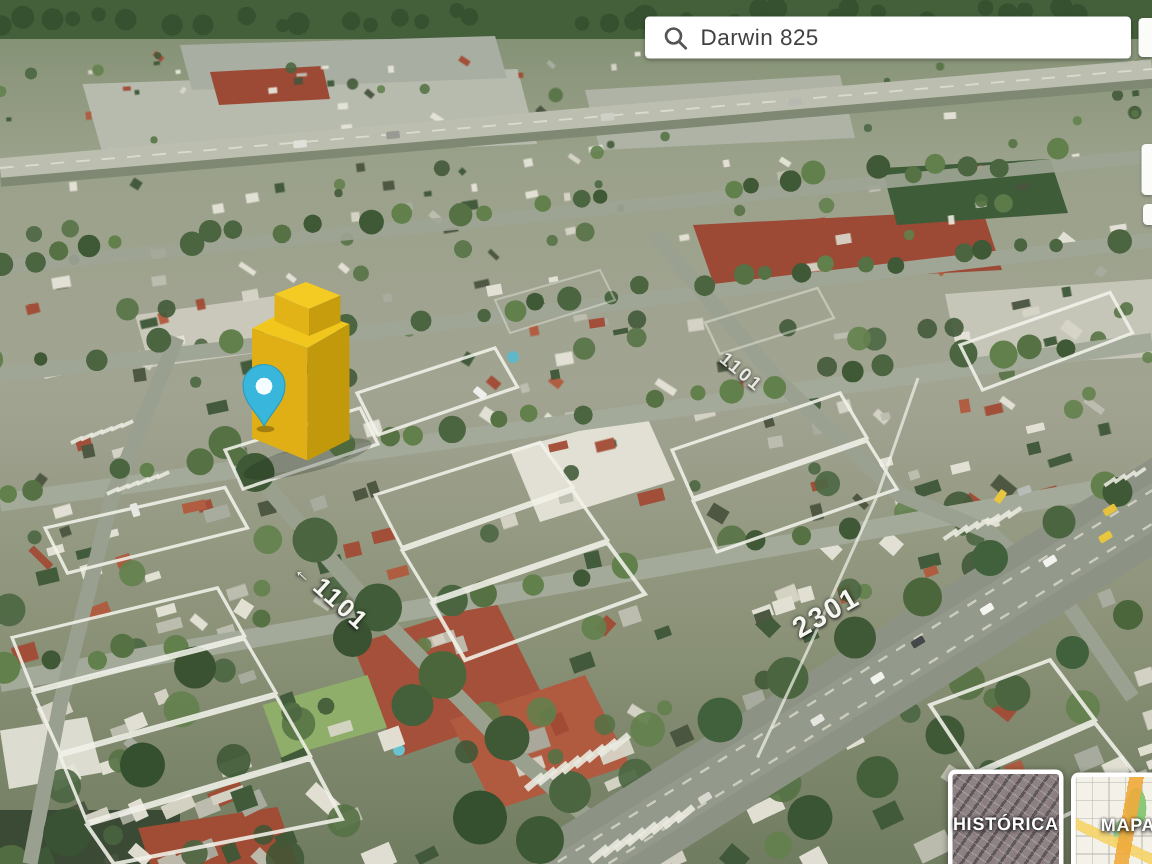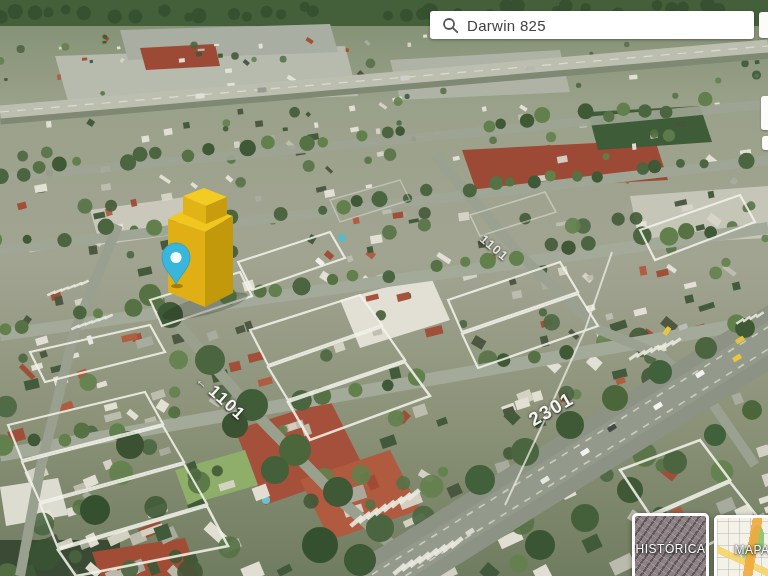--- a/index.html
+++ b/index.html
@@ -32,21 +32,21 @@
   .sliver{position:absolute;background:#fbfbfa;box-shadow:0 1px 2px rgba(0,0,0,.3);}
   .sliver-1{left:759px;top:12px;width:9px;height:26px;border-radius:3px 0 0 3px;}
   .sliver-2{left:761px;top:96px;width:7px;height:34px;border-radius:3px 0 0 3px;}
   .sliver-3{left:762px;top:136px;width:6px;height:14px;border-radius:3px 0 0 3px;}
   .thumb{
     position:absolute;border:3px solid #fff;border-radius:5px;
     box-shadow:0 1px 5px rgba(0,0,0,.45);
     display:flex;align-items:center;justify-content:center;cursor:pointer;
   }
   .thumb-label{
-    font-size:12px;font-weight:normal;color:#fff;letter-spacing:.5px;
+    font-size:12px;font-weight:bold;color:#fff;letter-spacing:.5px;
     text-shadow:0 1px 3px rgba(0,0,0,.9),0 0 2px rgba(0,0,0,.7);
   }
   .thumb-hist{
     left:632px;top:513px;width:71px;height:66px;
     background:
       repeating-linear-gradient(35deg, rgba(255,255,255,.16) 0 1px, transparent 1px 6px),
       repeating-linear-gradient(-55deg, rgba(25,18,24,.38) 0 2px, transparent 2px 7px),
       repeating-linear-gradient(125deg, rgba(140,115,125,.35) 0 3px, transparent 3px 9px),
       #8d8384;
   }

